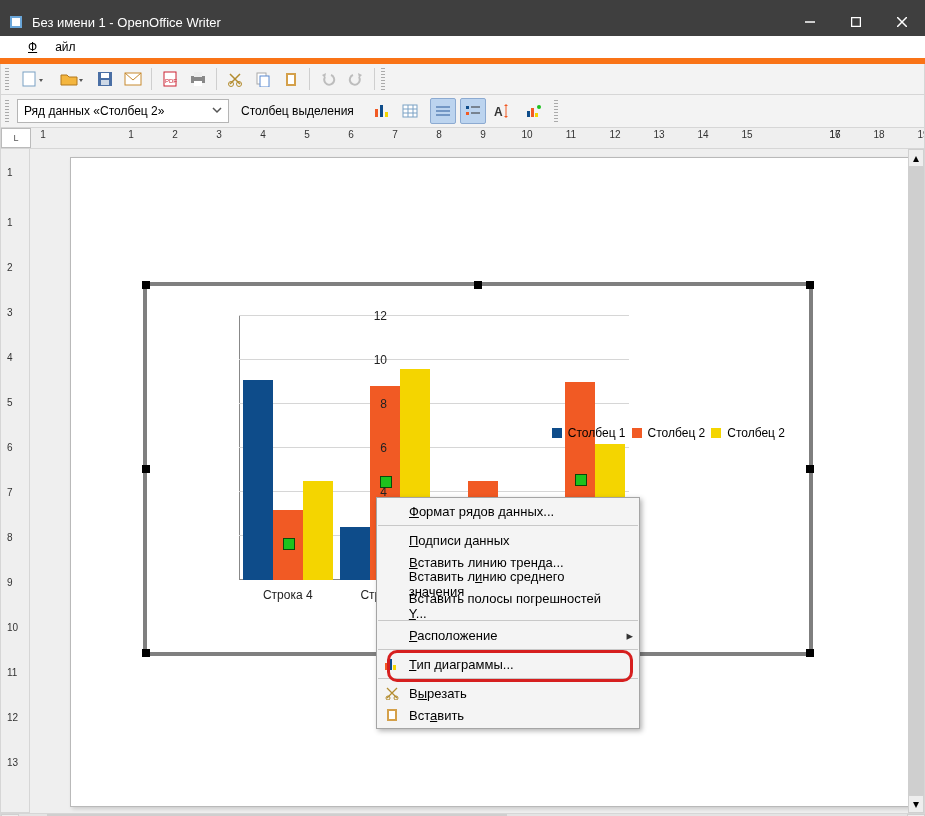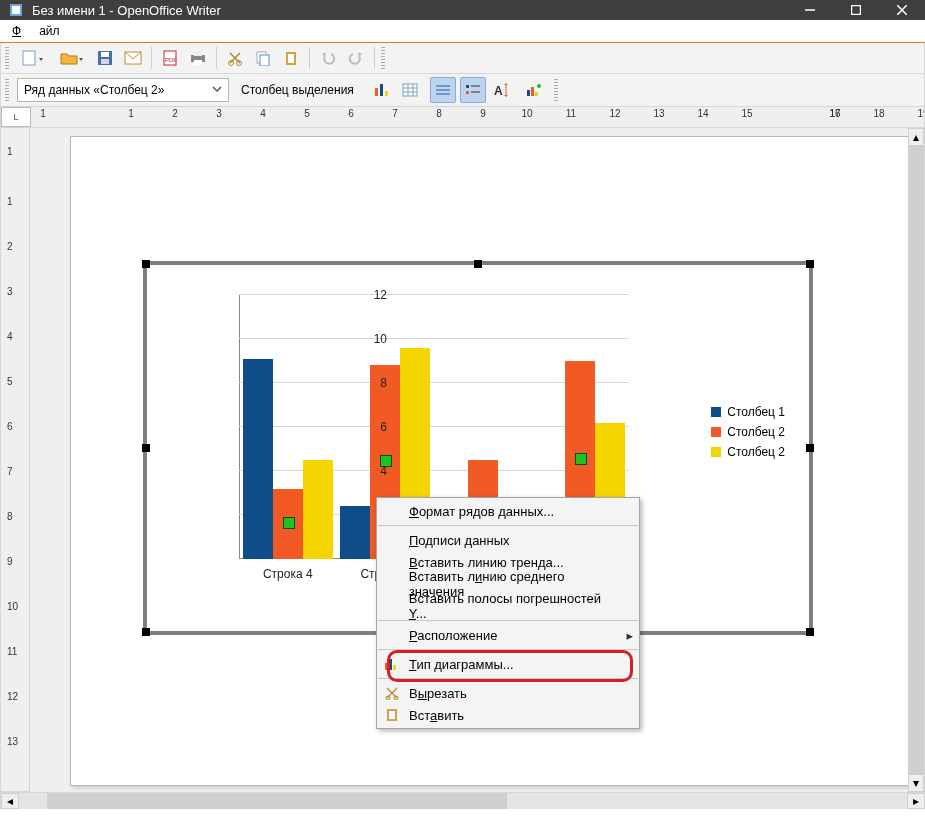--- a/index.html
+++ b/index.html
@@ -9,43 +9,43 @@
   height: 816px;
   overflow: hidden;
   font-family: "Segoe UI", Tahoma, sans-serif;
   font-size: 12px;
   background: #fff;
 }
 
 .titlebar {
   display: flex;
   align-items: center;
-  height: 20px;
+  height: 28px;
   background: #3f3f3f;
   color: #fff;
-  padding: 0 0 0 8px;
+  padding: 8px 0 0 8px;
 }
 .titlebar .tb-icon {
   display: inline-flex;
   margin-right: 6px;
 }
 .titlebar .tb-title { flex: 1; font-size: 13px; padding-left:2px; }
 .win-btn {
   width: 46px; height: 28px;
   display: flex; align-items: center; justify-content: center;
   color: #fff;
 }
 
 .menubar {
   height: 22px;
   background: #fff;
-  border-bottom: 1px solid #f97316;
+  border-bottom: 6px solid #f97316;
   display: flex;
   align-items: center;
-  padding-left: 0;
+  padding-left: 16px;
 }
 .menubar span { padding: 2px 6px; }
 
 .toolbar {
   display: flex;
   align-items: center;
   height: 30px;
   background: #f3f3f3;
   border: 1px solid #d6d6d6;
   border-top:none;
@@ -176,21 +176,21 @@
 .xlabel { position:absolute; bottom:-22px; font-size:12px; color:#222; transform:translateX(-50%); }
 .bar { position:absolute; bottom:0; width:30px; }
 .bar.c1 { background:#0e4c8a; }
 .bar.c2 { background:#f15a24; }
 .bar.c3 { background:#f4d500; }
 .selmark { position:absolute; width:10px; height:10px; background:#1dc21d; border:1px solid #0a490a;}
 .legend {
   position:absolute;
   right: 4px; top: 130px;
   font-size:12px;
-  display:flex; flex-direction:column; gap:6px;
+  display:flex; flex-direction:row; gap:6px;
 }
 .legend-row { display:flex; align-items:center; gap:6px;}
 .swatch { width:10px; height:10px; }
 .swatch.c1{background:#0e4c8a;} .swatch.c2{background:#f15a24;} .swatch.c3{background:#f4d500;}
 
 
 .context-menu {
   position: absolute;
   left: 376px; top: 497px;
   width: 262px;

